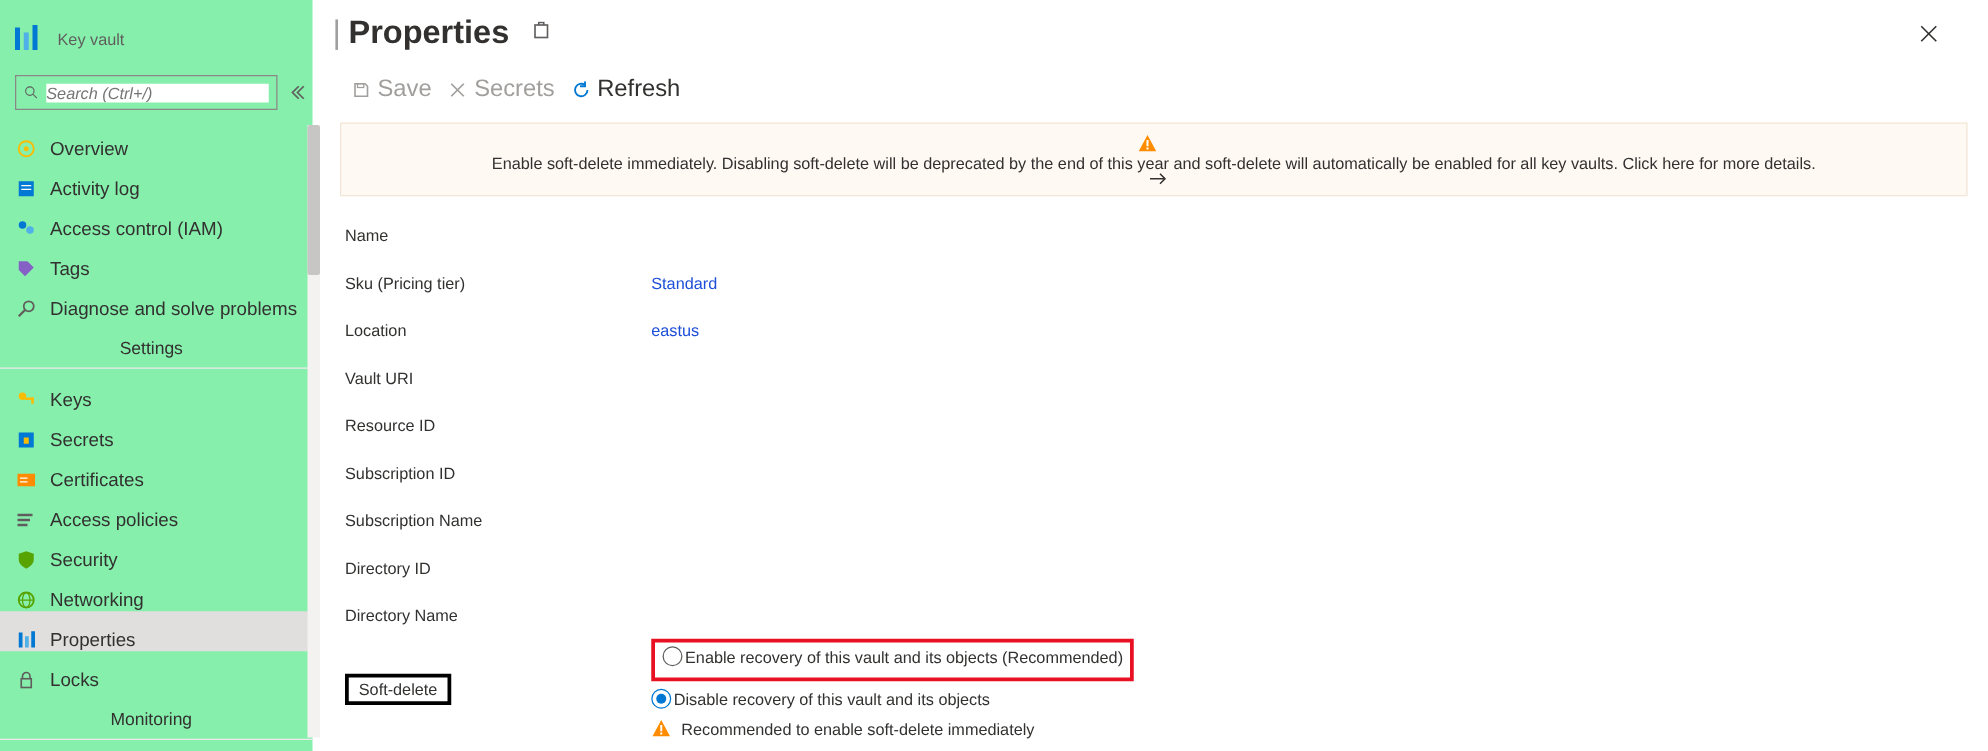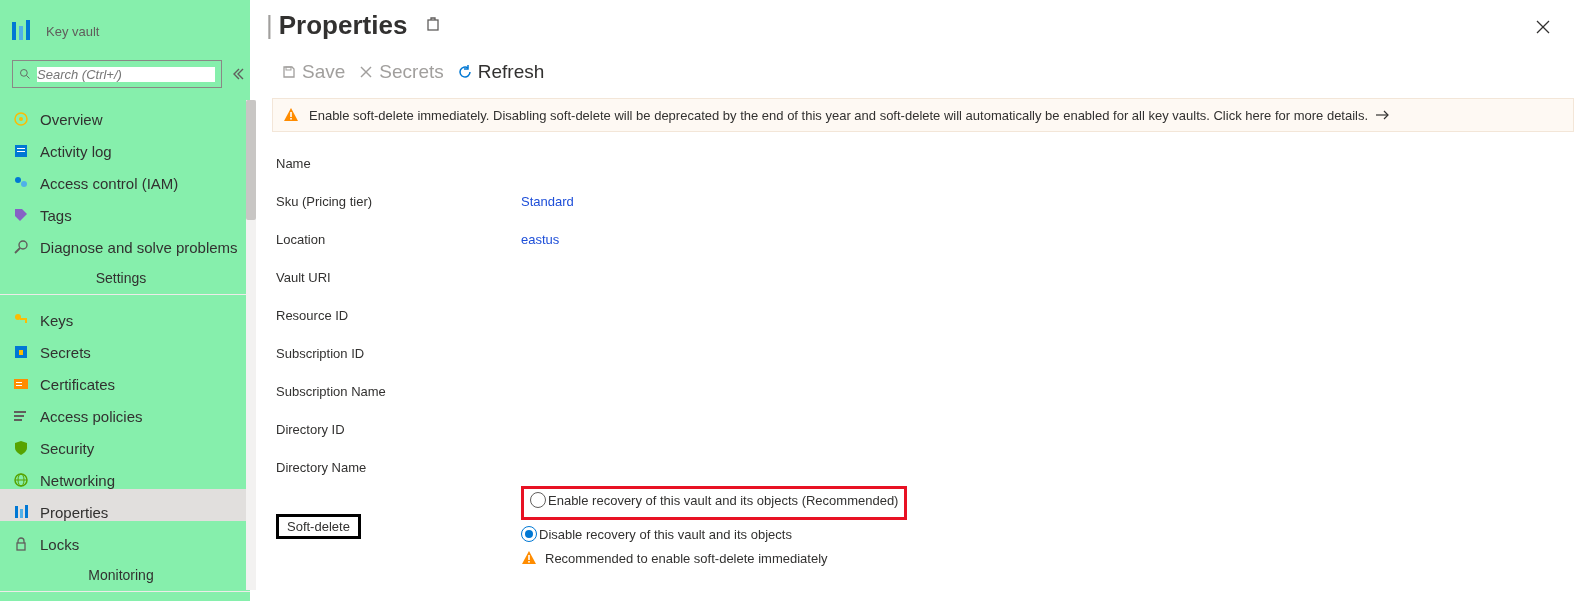--- a/index.html
+++ b/index.html
@@ -32,21 +32,21 @@
   .title-sep { font-size: 26px; color: #a19f9d; margin-right: 6px; }
   .page-title { font-size: 26px; font-weight: 600; color: #323130; margin-right: 18px; }
   .pin-ic { color: #605e5c; cursor: pointer; }
   .close-x { position: absolute; right: 40px; top: 20px; font-size: 18px; color: #323130; cursor: pointer; }
 
   .toolbar { display: flex; align-items: center; height: 44px; padding-left: 26px; gap: 14px; }
   .tb-btn { display: flex; align-items: center; gap: 6px; font-size: 19px; cursor: pointer; color: #323130; }
   .tb-btn.disabled { color: #a19f9d; cursor: default; }
   .tb-ic { font-size: 14px; }
 
-  .banner { margin: 4px 16px 12px 16px; background: #fef9f3; border: 1px solid #f3e6d8; display: flex; align-items: center; padding: 8px 10px; font-size: 13px; color: #323130; }
+  .banner { margin: 4px 16px 12px 16px; background: #fef9f3; border: 1px solid #f3e6d8; display: flex; align-items: center; padding: 8px 24px; font-size: 13px; color: #323130; flex-direction: column; }
   .warn-tri { color: #ff8c00; margin-right: 10px; font-size: 15px; }
   .banner .arrow { margin-left: 8px; }
 
   .props { padding-left: 20px; }
   .prow { display: flex; align-items: center; min-height: 38px; font-size: 13px; }
   .plabel { width: 245px; color: #323130; }
   .pvalue { color: #1d4ed8; }
 
   .highlight-box { border: 3px solid #e81123; display: inline-block; padding: 1px 6px; }
   .hl-label { border: 3px solid #000000; display: inline-block; padding: 2px 8px; }

